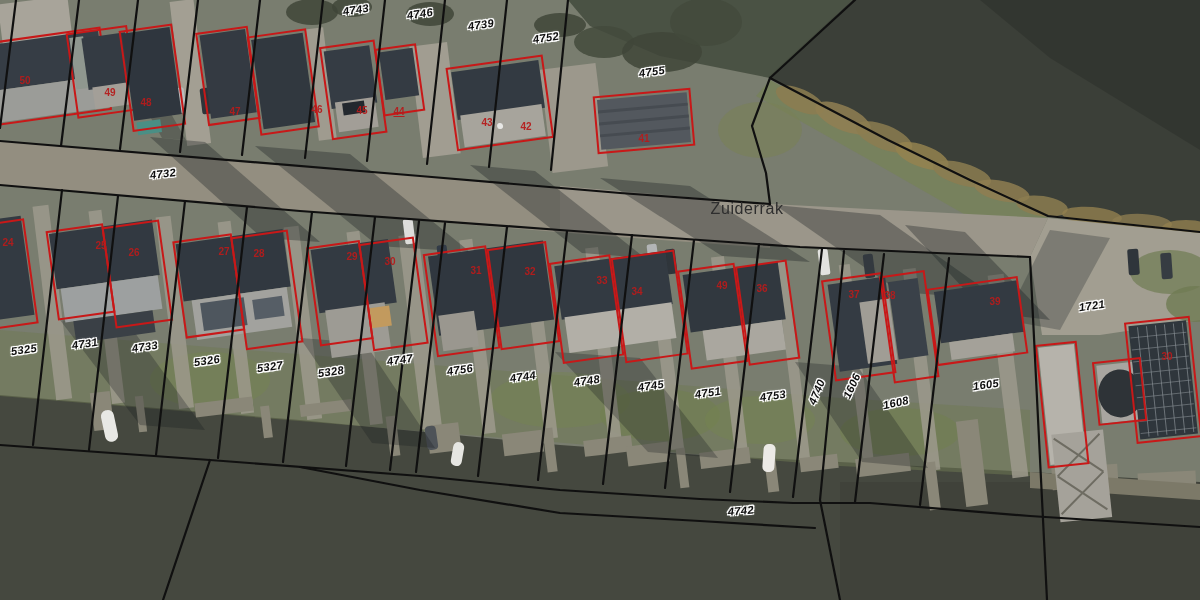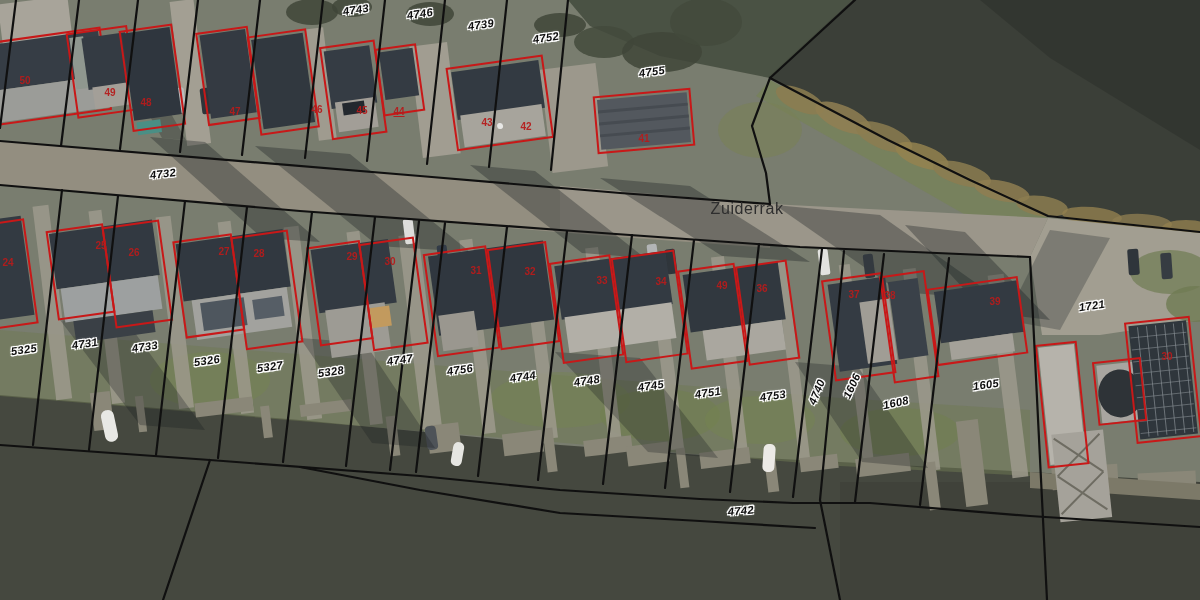--- a/index.html
+++ b/index.html
@@ -357,31 +357,31 @@
       <span class="building-number" style="left: 25px; top: 81px; transform: translate(-50%, -50%) rotate(0deg);">50</span>
       <span class="building-number" style="left: 110px; top: 93px; transform: translate(-50%, -50%) rotate(0deg);">49</span>
       <span class="building-number" style="left: 146px; top: 103px; transform: translate(-50%, -50%) rotate(0deg);">48</span>
       <span class="building-number" style="left: 235px; top: 112px; transform: translate(-50%, -50%) rotate(0deg);">47</span>
       <span class="building-number" style="left: 269px; top: 110px; transform: translate(-50%, -50%) rotate(0deg); margin-left: 48px;">46</span>
       <span class="building-number" style="left: 362px; top: 111px; transform: translate(-50%, -50%) rotate(0deg);">45</span>
       <span class="building-number" style="left: 399px; top: 112px; transform: translate(-50%, -50%) rotate(0deg); text-decoration: underline;">44</span>
       <span class="building-number" style="left: 487px; top: 123px; transform: translate(-50%, -50%) rotate(0deg);">43</span>
       <span class="building-number" style="left: 526px; top: 127px; transform: translate(-50%, -50%) rotate(0deg);">42</span>
       <span class="building-number" style="left: 644px; top: 139px; transform: translate(-50%, -50%) rotate(0deg);">41</span>
-      <span class="building-number" style="left: 8px; top: 243px; transform: translate(-50%, -50%) rotate(0deg); margin-top: 20px;">24</span>
+      <span class="building-number" style="left: 8px; top: 243px; transform: translate(-50%, -50%) rotate(0deg);">24</span>
       <span class="building-number" style="left: 101px; top: 246px; transform: translate(-50%, -50%) rotate(0deg);">25</span>
       <span class="building-number" style="left: 134px; top: 253px; transform: translate(-50%, -50%) rotate(0deg);">26</span>
       <span class="building-number" style="left: 224px; top: 252px; transform: translate(-50%, -50%) rotate(0deg);">27</span>
       <span class="building-number" style="left: 259px; top: 254px; transform: translate(-50%, -50%) rotate(0deg);">28</span>
       <span class="building-number" style="left: 352px; top: 257px; transform: translate(-50%, -50%) rotate(0deg);">29</span>
       <span class="building-number" style="left: 384px; top: 262px; transform: translate(-50%, -50%) rotate(0deg); margin-left: 6px;">30</span>
       <span class="building-number" style="left: 476px; top: 271px; transform: translate(-50%, -50%) rotate(0deg);">31</span>
       <span class="building-number" style="left: 530px; top: 272px; transform: translate(-50%, -50%) rotate(0deg);">32</span>
       <span class="building-number" style="left: 602px; top: 281px; transform: translate(-50%, -50%) rotate(0deg);">33</span>
-      <span class="building-number" style="left: 637px; top: 282px; transform: translate(-50%, -50%) rotate(0deg); margin-left: 24px;">34</span>
+      <span class="building-number" style="left: 637px; top: 292px; transform: translate(-50%, -50%) rotate(0deg);">34</span>
       <span class="building-number" style="left: 722px; top: 286px; transform: translate(-50%, -50%) rotate(0deg);">49</span>
       <span class="building-number" style="left: 762px; top: 289px; transform: translate(-50%, -50%) rotate(0deg);">36</span>
       <span class="building-number" style="left: 854px; top: 295px; transform: translate(-50%, -50%) rotate(0deg);">37</span>
       <span class="building-number" style="left: 890px; top: 296px; transform: translate(-50%, -50%) rotate(0deg);">38</span>
       <span class="building-number" style="left: 995px; top: 302px; transform: translate(-50%, -50%) rotate(0deg);">39</span>
       <span class="building-number" style="left: 1167px; top: 357px; transform: translate(-50%, -50%) rotate(0deg);">30</span>
       <span class="street-label" style="left: 747px; top: 209px; transform: translate(-50%, -50%) rotate(0deg);">Zuiderrak</span>
     </div>
 
 </div>

